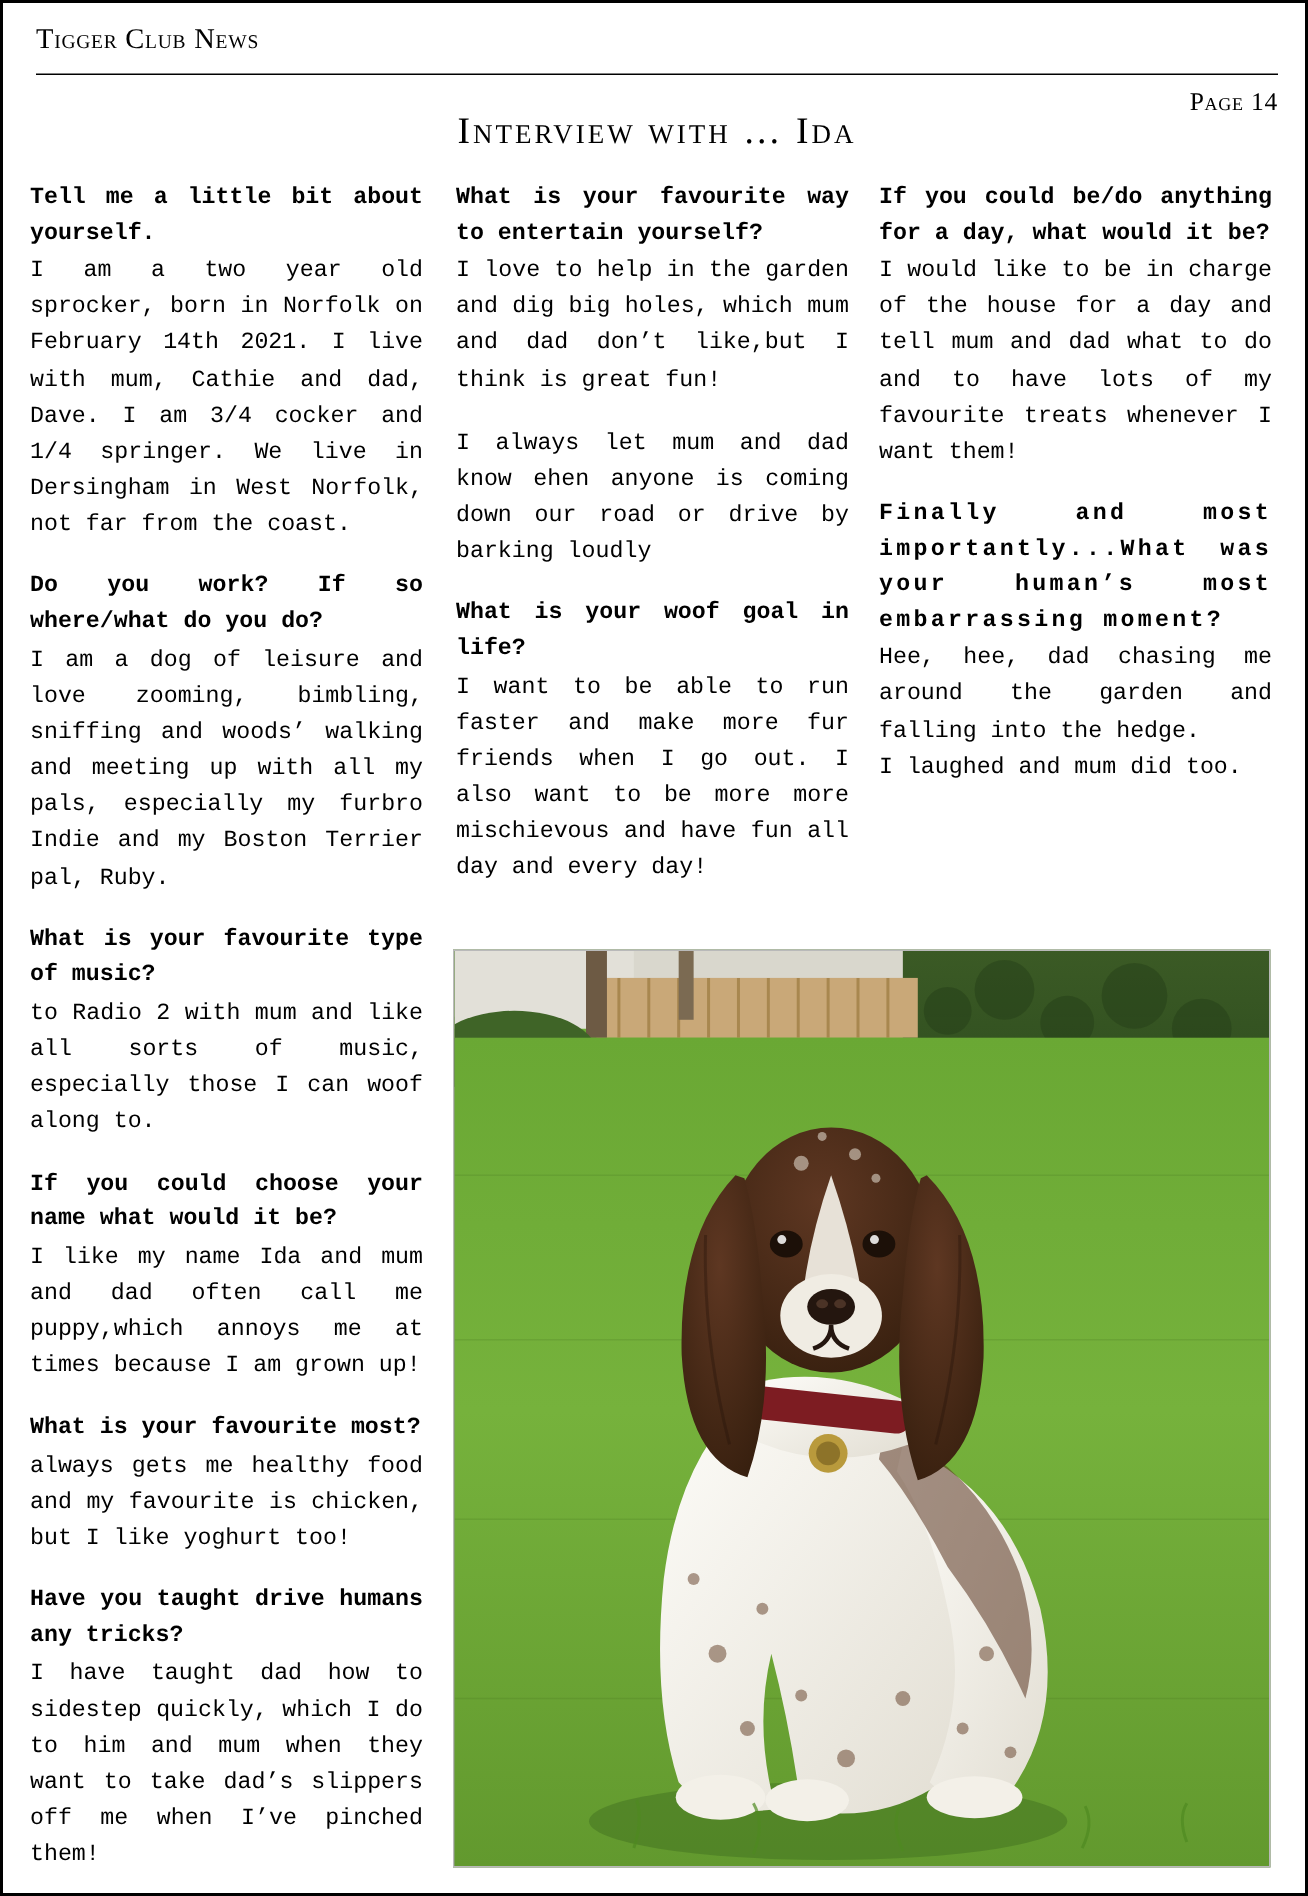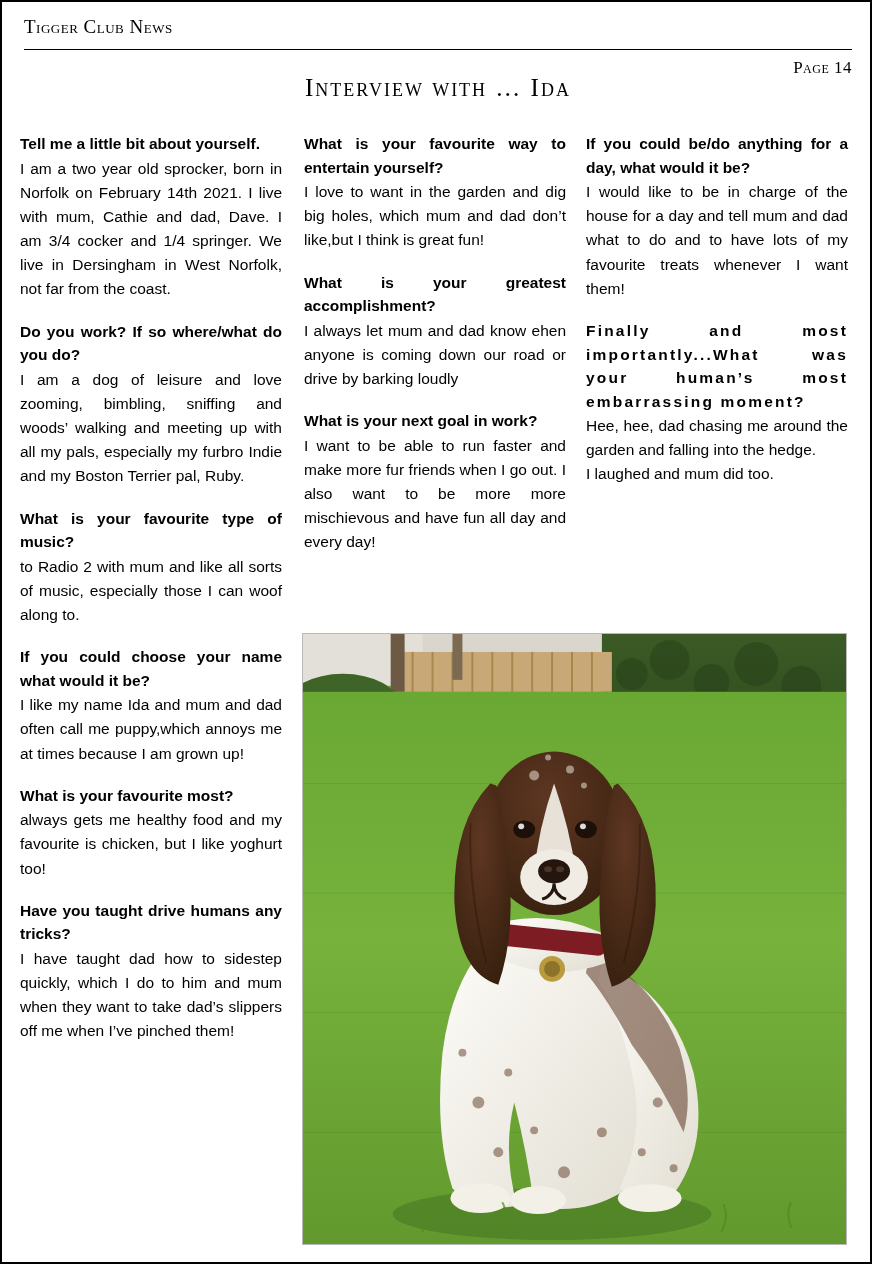--- a/index.html
+++ b/index.html
@@ -61,22 +61,23 @@
   }
   .columns {
     position: absolute;
     left: 18px;
     top: 118px;
     width: 836px;
     height: 1130px;
   }
   .col {
     position: absolute;
-    top: 12px;
+    top: 0;
     width: 262px;
+    font-family: Liberation Mono, monospace;
   }
   .col1 { left: 0px; }
   .col2 { left: 284px; }
   .col3 { left: 566px; }
   .q {
     font-size: 15.5px;
     font-weight: bold;
     line-height: 1.52;
     text-align: justify;
     text-justify: inter-word;
@@ -131,24 +132,23 @@
       <p class="q">If you could choose your name what would it be?</p>
       <p class="a">I like my name Ida and mum and dad often call me puppy,which annoys me at times because I am grown up!</p>
       <p class="q">What is your favourite most?</p>
       <p class="a">always gets me healthy food and my favourite is chicken, but I like yoghurt too!</p>
       <p class="q">Have you taught drive humans any tricks?</p>
       <p class="a">I have taught dad how to sidestep quickly, which I do to him and mum when they want to take dad’s slippers off me when I’ve pinched them!</p>
     </div>
 
     <div class="col col2">
       <p class="q">What is your favourite way to entertain yourself?</p>
-      <p class="a">I love to want in the garden and dig big holes, which mum and dad don’t like,but I think is great fun!</p>
-      <p class="q">What is your greatest accomplishment?</p>
+      <p class="a">I love to help in the garden and dig big holes, which mum and dad don’t like,but I think is great fun!</p>
       <p class="a">I always let mum and dad know ehen anyone is coming down our road or drive by barking loudly</p>
-      <p class="q">What is your next goal in work?</p>
+      <p class="q">What is your woof goal in life?</p>
       <p class="a">I want to be able to run faster and make more fur friends when I go out. I also want to be more more mischievous and have fun all day and every day!</p>
     </div>
 
     <div class="col col3">
       <p class="q">If you could be/do anything for a day, what would it be?</p>
       <p class="a">I would like to be in charge of the house for a day and tell mum and dad what to do and to have lots of my favourite treats whenever I want them!</p>
       <p class="q spaced-letters">Finally and most importantly...What was your human’s most embarrassing moment?</p>
       <p class="a tight">Hee, hee, dad chasing me around the garden and falling into the hedge.</p>
       <p class="a">I laughed and mum did too.</p>
     </div>

